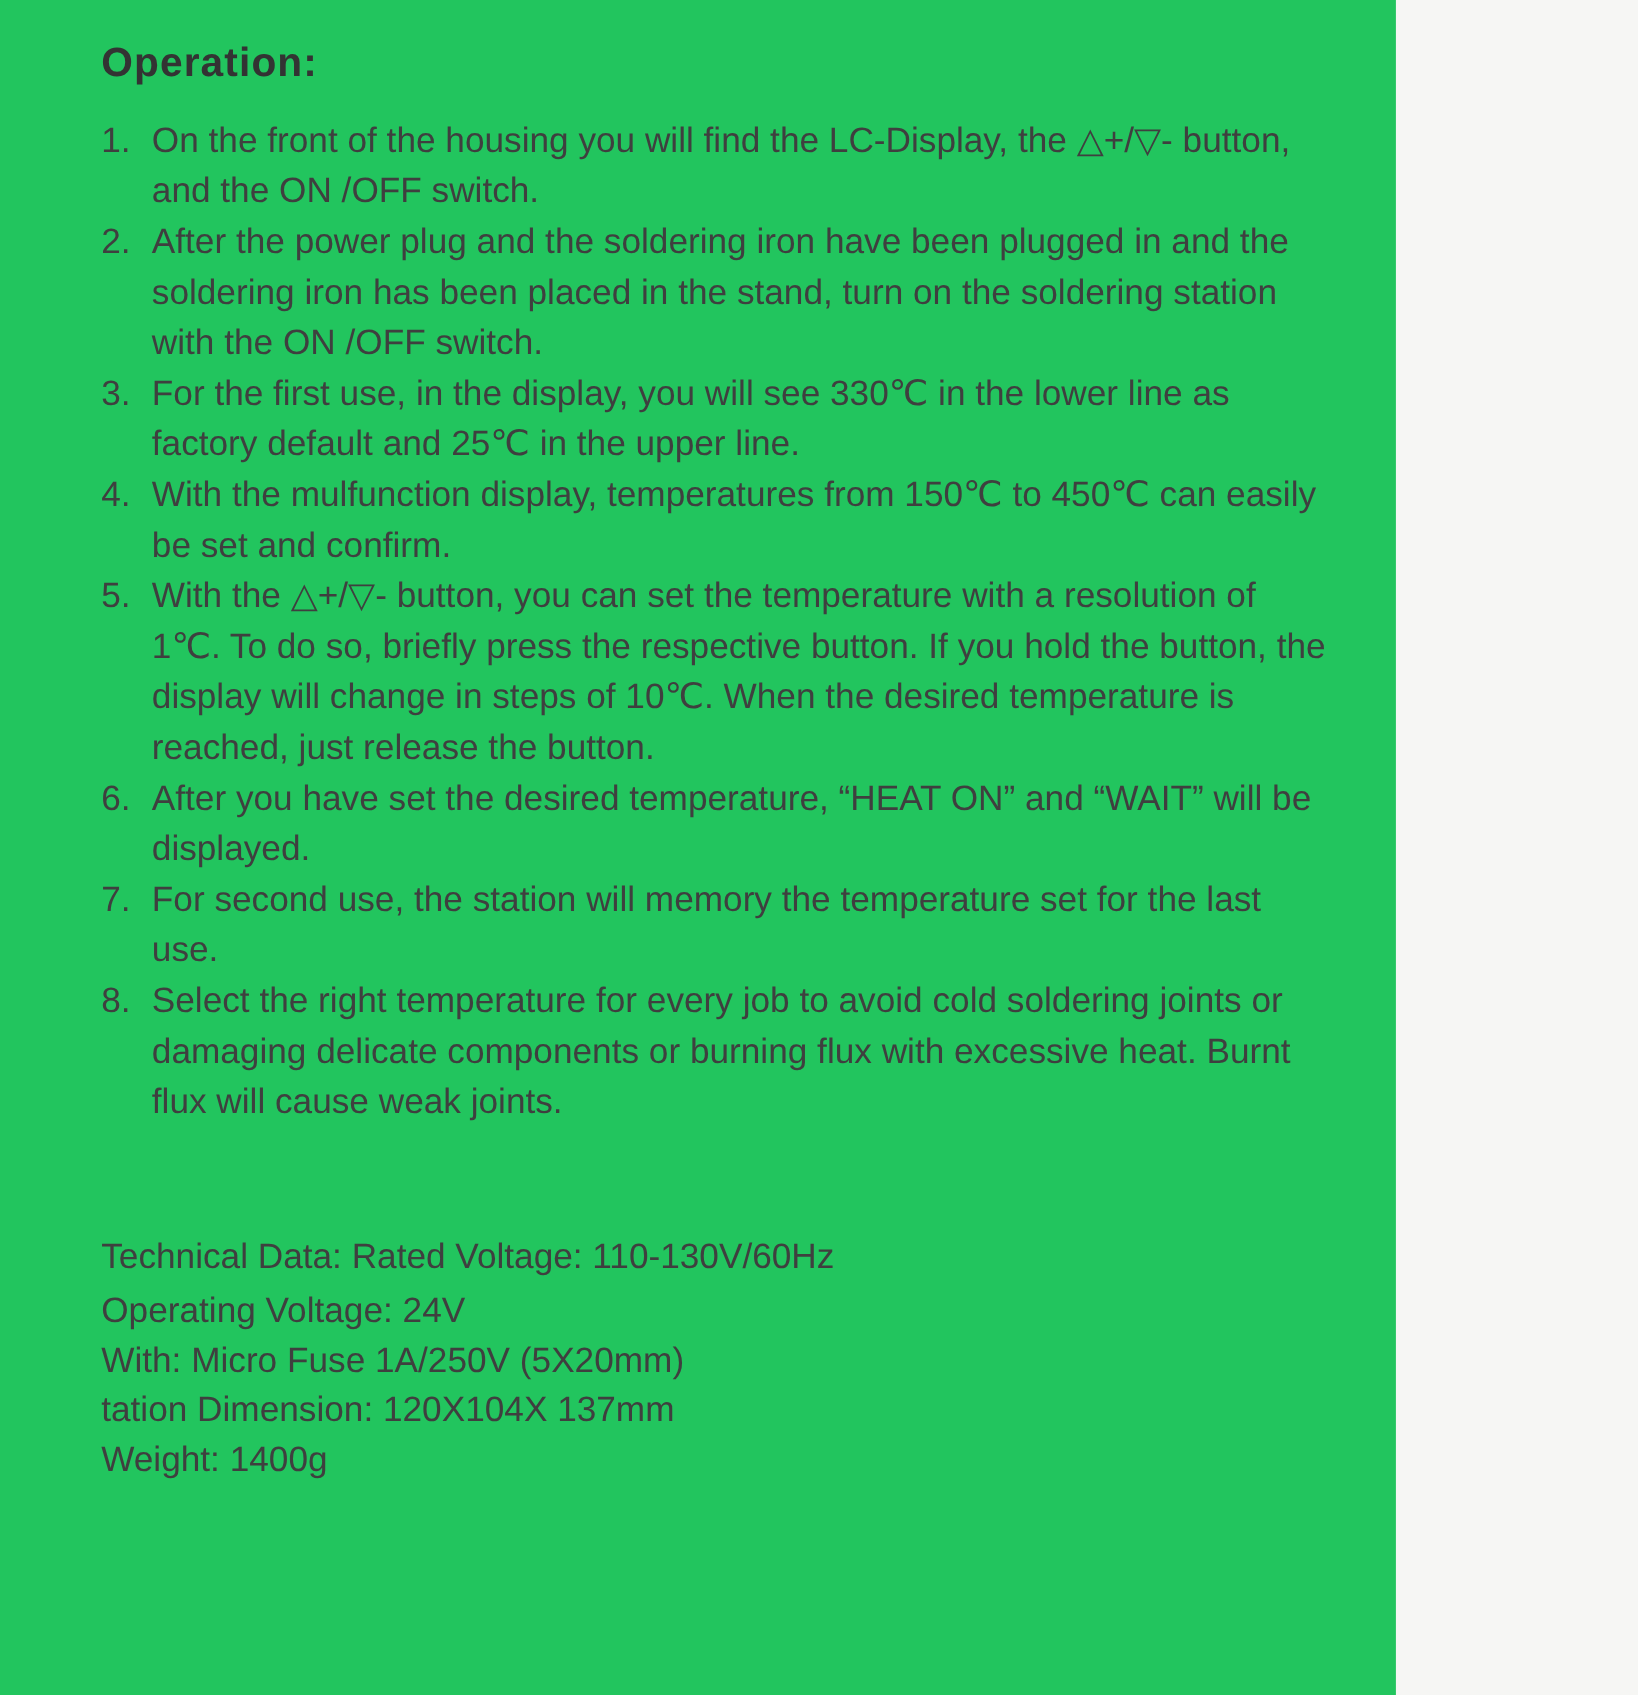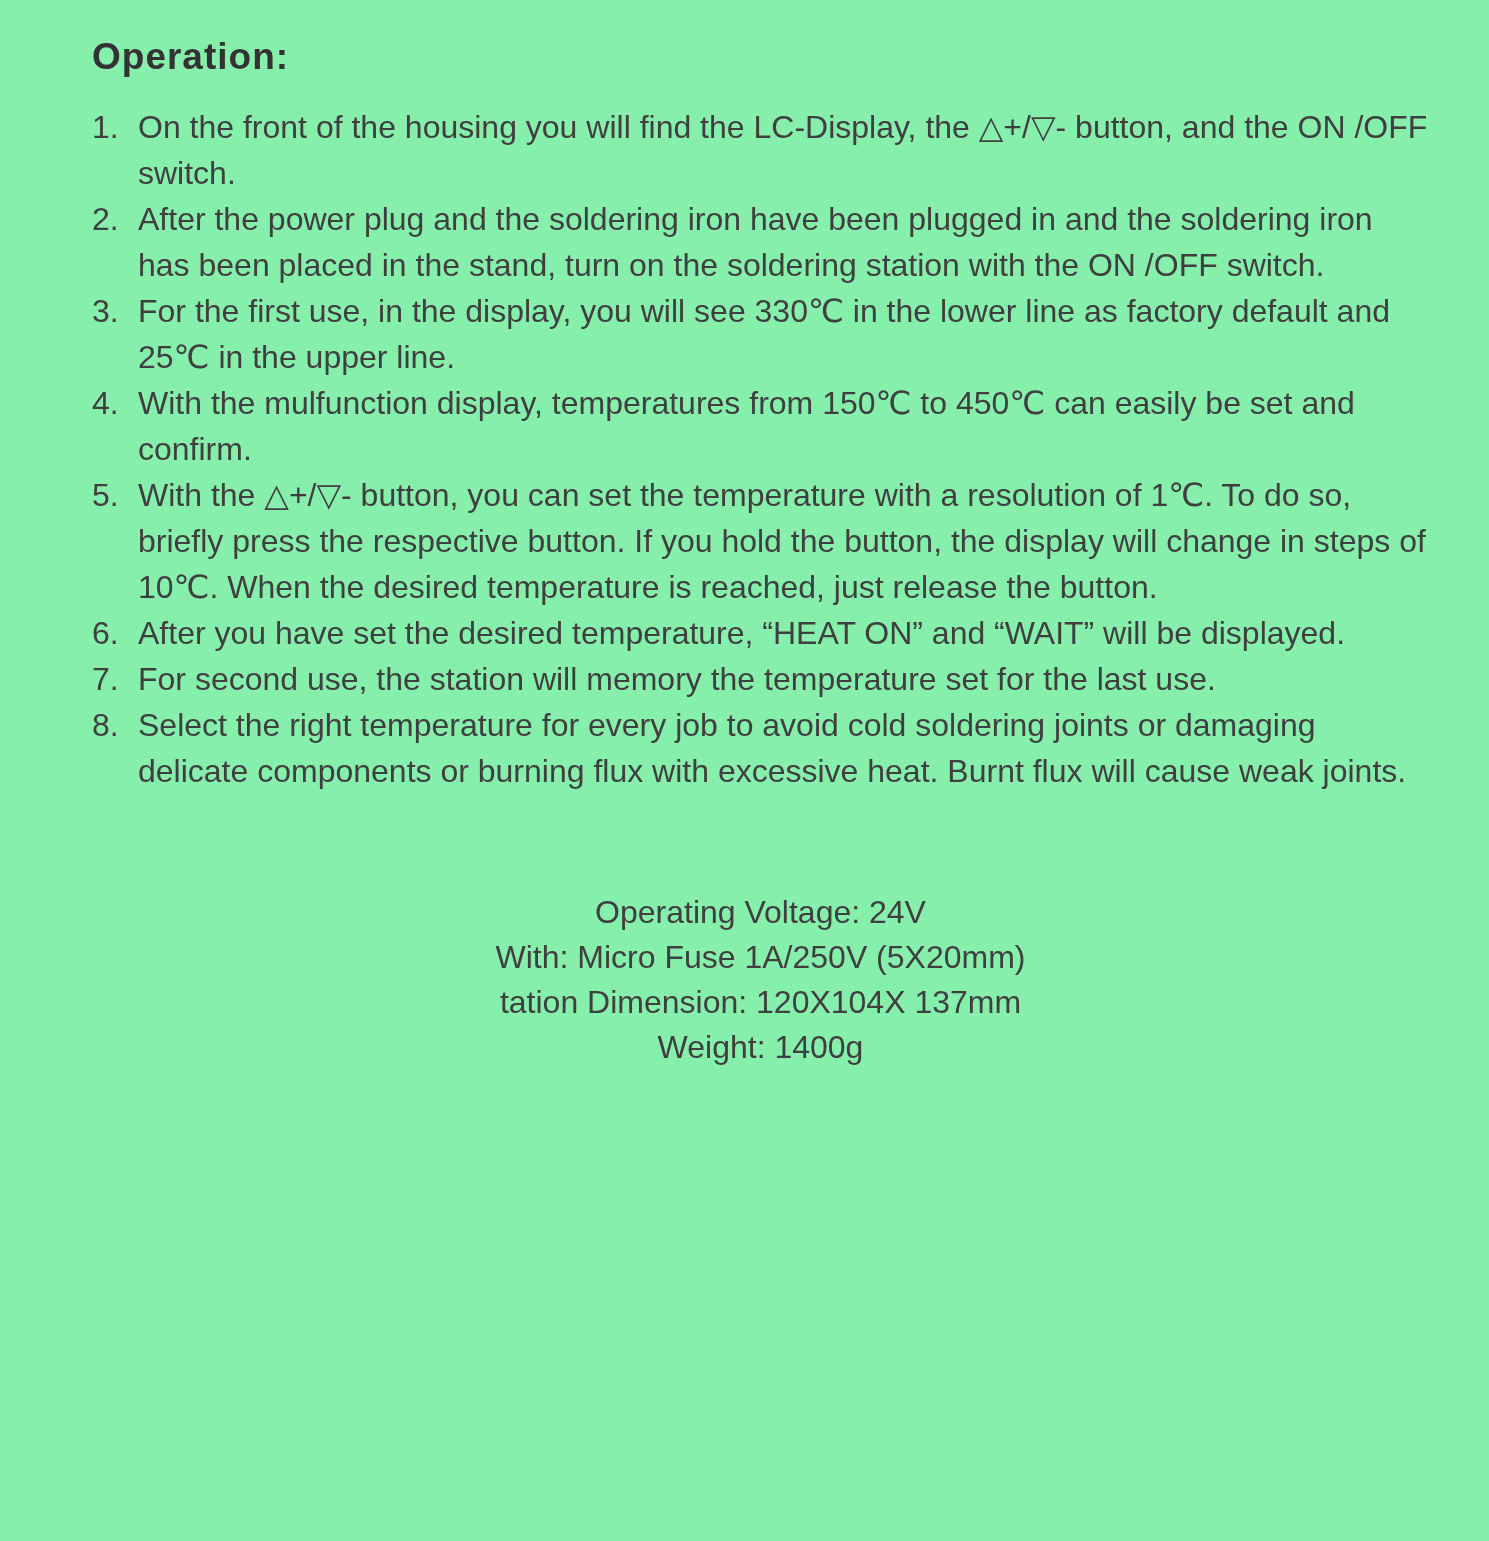--- a/index.html
+++ b/index.html
@@ -10,23 +10,23 @@
   body {
     width: 1489px;
     height: 1541px;
     position: relative;
     font-family: "Liberation Sans", "DejaVu Sans", sans-serif;
     color: #3c3c3c;
     overflow: hidden;
   }
   .page {
     box-sizing: border-box;
-    width: 1489px;
+    width: 1269px;
     height: 1541px;
-    background: #86efac;
+    background: #22c55e;
     padding: 36px 60px 40px 92px;
   }
   .doc-heading {
     font-size: 37px;
     font-weight: bold;
     letter-spacing: 1px;
     color: #333333;
     margin: 0 0 26px 0;
   }
   .op-list {
@@ -52,22 +52,21 @@
     margin-top: 96px;
     font-size: 32px;
     line-height: 45px;
     color: #3f3f3f;
     max-width: 1345px;
   }
   .tech-line2 {
     padding-left: 536px;
   }
   .spec-list {
-    margin-top: 24px;
-    text-align: center;
+    margin-top: 4px;
   }
   .spec-line {
     font-size: 32px;
     line-height: 45px;
     color: #3f3f3f;
   }
 </style>
 </head>
 <body>
 
@@ -104,20 +103,21 @@
       <span class="num">7.</span>
       <span class="txt">For second use, the station will memory the temperature set for the last use.</span>
     </li>
     <li class="op-item">
       <span class="num">8.</span>
       <span class="txt">Select the right temperature for every job to avoid cold soldering joints or damaging delicate components or burning flux with excessive heat. Burnt flux will cause weak joints.</span>
     </li>
   </ol>
 
   <div class="tech-block">
+    <div class="tech-line1">Technical Data: Rated Voltage: 110-130V/60Hz</div>
 
     <div class="spec-list">
       <div class="spec-line">Operating Voltage: 24V</div>
       <div class="spec-line">With: Micro Fuse 1A/250V (5X20mm)</div>
       <div class="spec-line">tation Dimension: 120X104X 137mm</div>
       <div class="spec-line">Weight: 1400g</div>
     </div>
   </div>
 
 </div>

